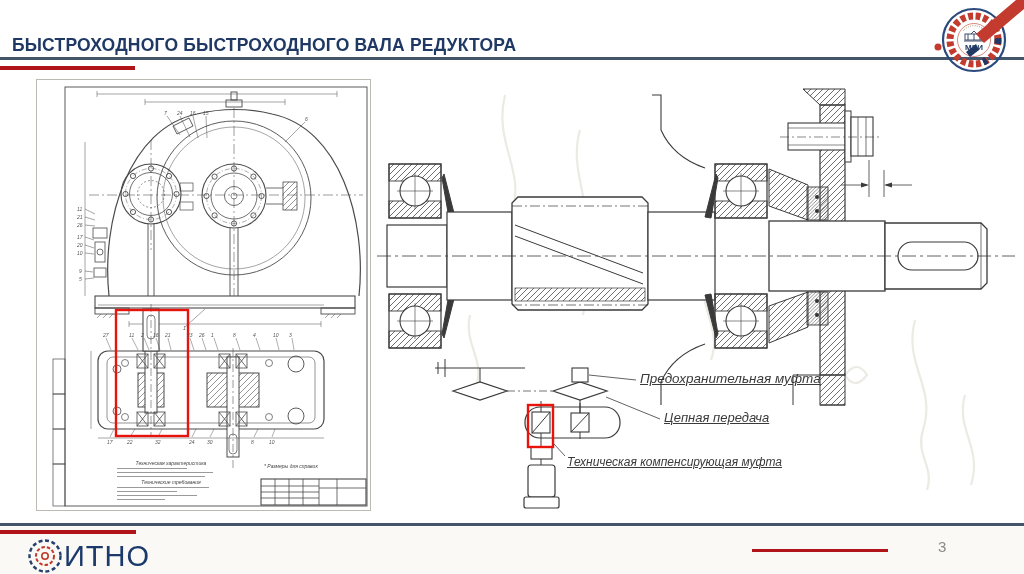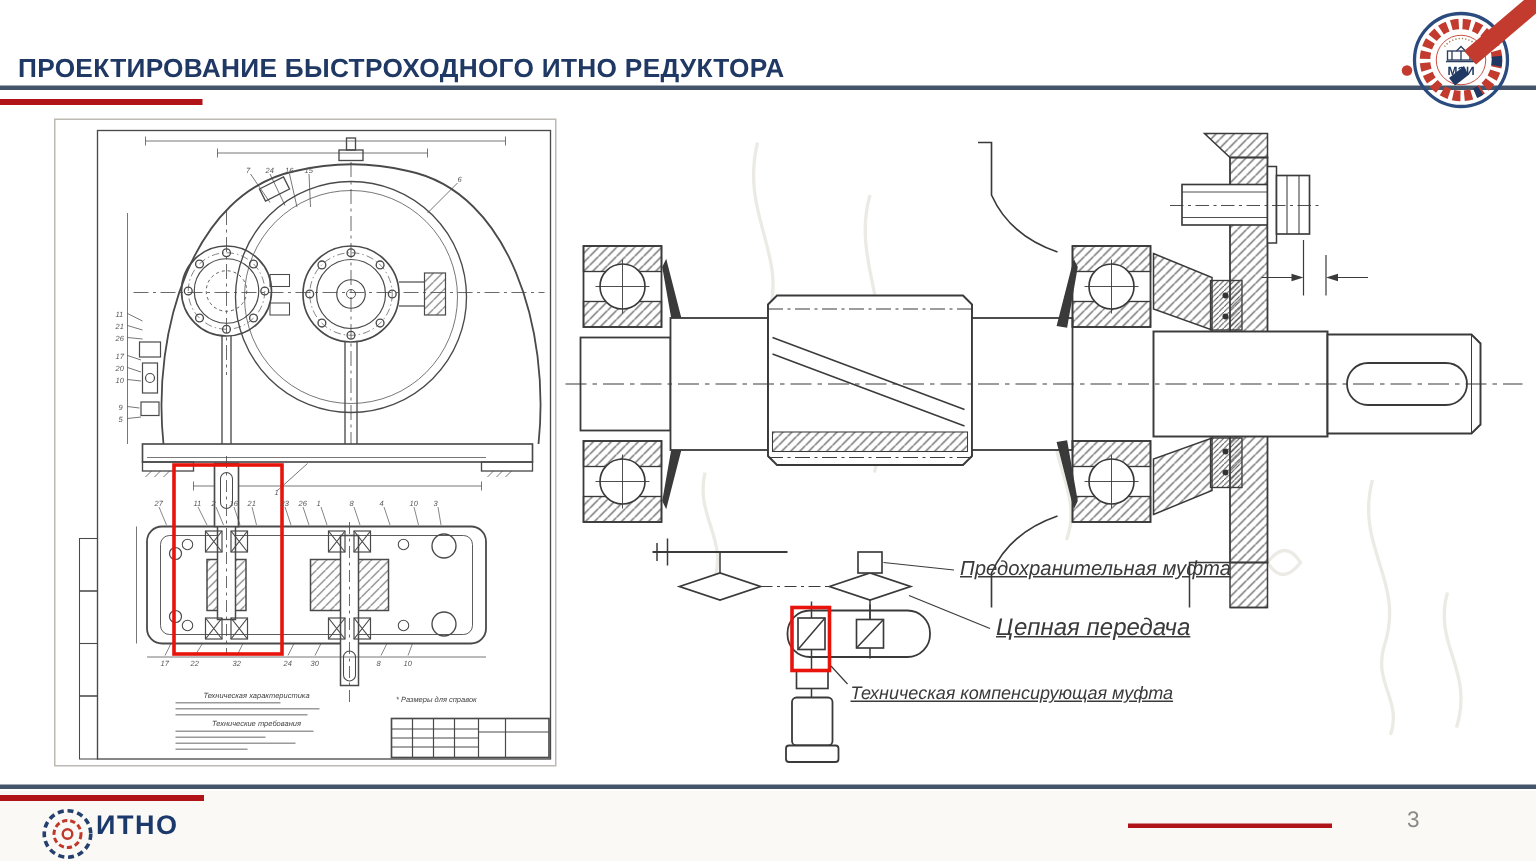--- a/index.html
+++ b/index.html
@@ -4,34 +4,34 @@
 <style>
   html,body{margin:0;padding:0;}
   body{width:1024px;height:574px;position:relative;background:#ffffff;overflow:hidden;
        font-family:"Liberation Sans", sans-serif;}
   .abs{position:absolute;}
   #title{left:12px;top:35px;font-size:17.5px;font-weight:700;color:#1F3864;letter-spacing:.2px;white-space:nowrap;}
   .hline-blue{left:0;width:1024px;height:3px;background:#44546A;}
   .hline-red{height:4px;background:#B01418;}
   #footer-strip{left:0;top:527px;width:1024px;height:47px;background:#FAF9F6;}
   #page-num{left:938px;top:538px;font-size:15px;color:#8a8a8a;}
-  #itno-text{left:64px;top:540px;font-size:18px;font-weight:700;color:#1B3A6B;letter-spacing:1px;}
+  #itno-text{left:64px;top:540px;font-size:29px;font-weight:400;color:#1B3A6B;letter-spacing:1px;}
   #left-sheet{left:36px;top:79px;width:335px;height:432px;background:#fff;border:1px solid #bdbab4;box-sizing:border-box;}
   .dr-label{position:absolute;font-style:italic;color:#3a3a3a;white-space:nowrap;text-decoration:underline;}
   #lbl-safety{left:640px;top:371px;font-size:13.5px;}
-  #lbl-chain{left:664px;top:410px;font-size:16px;}
+  #lbl-chain{left:664px;top:410px;font-size:13px;}
   #lbl-comp{left:567px;top:455px;font-size:12px;}
   svg text{font-family:"Liberation Sans", sans-serif;}
   .callout{font-size:5px;font-style:italic;fill:#555;}
   .note-h{font-size:5px;font-style:italic;fill:#444;}
 </style>
 </head>
 <body>
 
-<div class="abs" id="title">ПРОЕКТИРОВАНИЕ БЫСТРОХОДНОГО ИТНО РЕДУКТОРА</div>
+<div class="abs" id="title">БЫСТРОХОДНОГО БЫСТРОХОДНОГО ВАЛА РЕДУКТОРА</div>
 <div class="abs hline-blue" style="top:57px"></div>
 <div class="abs hline-red" style="left:0;top:66px;width:135px"></div>
 
 <svg class="abs" style="left:930px;top:0" width="94" height="75" viewBox="0 0 94 75">
   <circle cx="44" cy="40" r="31" fill="none" stroke="#2B4B7E" stroke-width="2.2"></circle>
   <circle cx="44" cy="40" r="24" fill="none" stroke="#C23B2E" stroke-width="7" stroke-dasharray="5 2.6"></circle>
   <circle cx="44" cy="40" r="24" fill="none" stroke="#1F3864" stroke-width="7" stroke-dasharray="4 20 4 120"></circle>
   <circle cx="44" cy="40" r="16.5" fill="#ffffff" stroke="#C23B2E" stroke-width="0.6"></circle>
   <path d="M33,31 A14,14 0 0 1 55,31" fill="none" stroke="#9a7a50" stroke-width="1" stroke-dasharray="0.8 1.4"></path>
   <g stroke="#2C3E60" stroke-width="0.9" fill="none">

